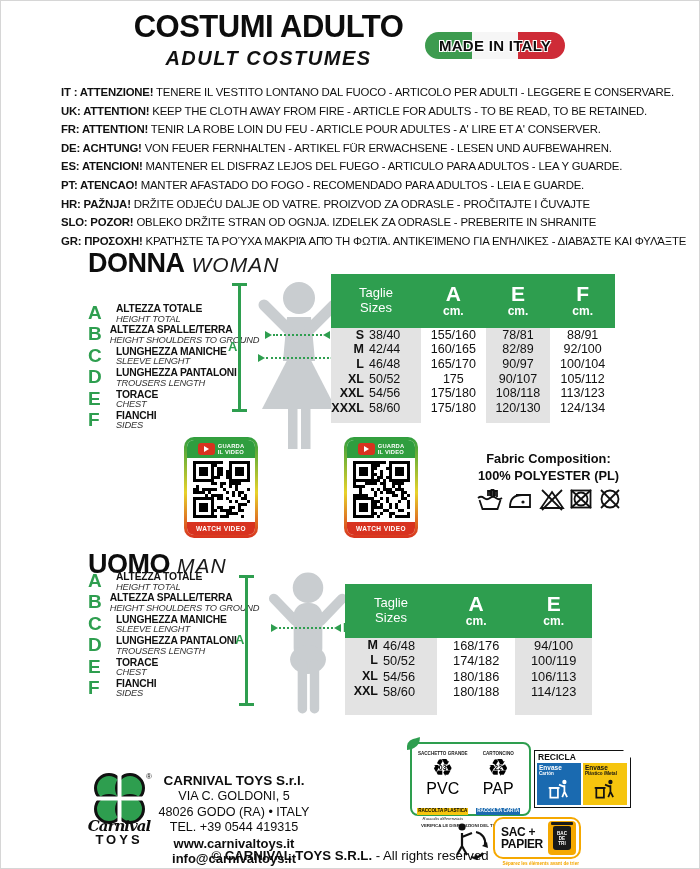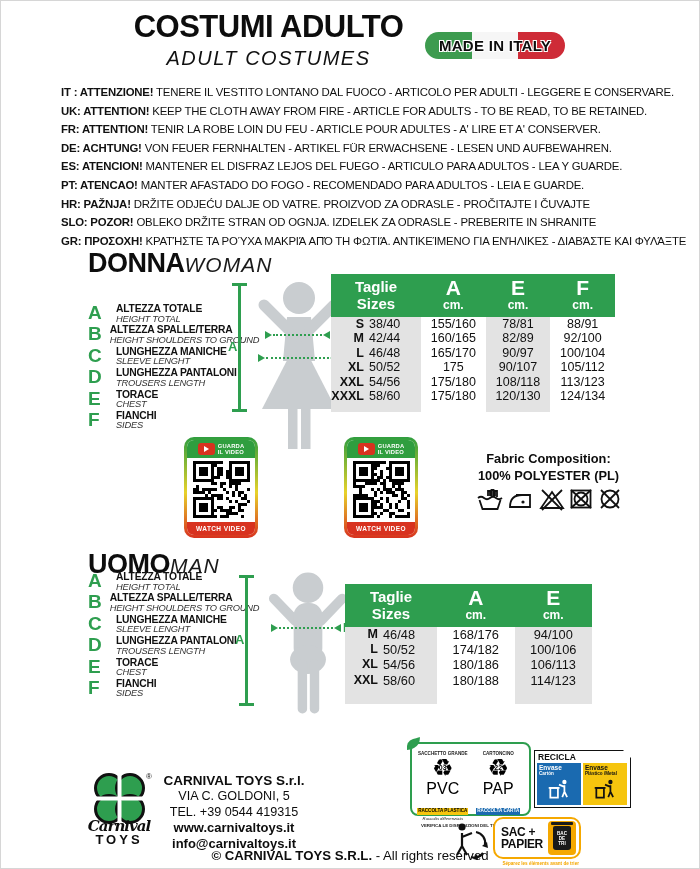--- a/index.html
+++ b/index.html
@@ -6,37 +6,37 @@
     --green:#2E9E4F; --red:#D8321F; --flag-green:#3D9B4F; --flag-red:#CE2B37;
     --grey-fill:#C9CDD0; --stripe:#E3E3E3; --blue:#1A6AB0; --yellow:#F6C50E; --orange:#F5A800;
   }
   *{box-sizing:border-box;margin:0;padding:0}
   body{font-family:"Liberation Sans",sans-serif;background:#fff}
   #page{position:relative;width:700px;height:869px;background:#fff;border:1px solid #d6d6d6;overflow:hidden}
 
   
   .title-block{position:absolute;left:110px;top:10px;width:315px;text-align:center}
   .title-block h1{font-size:31px;font-weight:800;letter-spacing:-.5px;color:#0d0d0d;line-height:1.05}
-  .title-block h2{font-size:20px;font-style:italic;font-weight:400;letter-spacing:1.5px;color:#111;margin-top:3px}
+  .title-block h2{font-size:20px;font-style:italic;font-weight:700;letter-spacing:1.5px;color:#111;margin-top:3px}
   .miti{position:absolute;left:424px;top:31px;width:140px;height:27px;border-radius:14px;overflow:hidden;display:flex}
   .miti i{flex:1}
   .miti i:nth-child(1){background:var(--flag-green)}
   .miti i:nth-child(2){background:#f6f6f6}
   .miti i:nth-child(3){background:var(--flag-red)}
   .miti b{position:absolute;inset:0;display:flex;align-items:center;justify-content:center;
     font-size:15px;font-weight:800;color:#0d0d0d;letter-spacing:.3px;
     text-shadow:-1px -1px 0 #fff,1px -1px 0 #fff,-1px 1px 0 #fff,1px 1px 0 #fff}
 
   
   .warnings{position:absolute;left:60px;top:82px;width:620px}
   .warn-line{font-size:11.4px;letter-spacing:-.2px;line-height:18.6px;color:#111;white-space:nowrap}
   .warn-line b{font-weight:700}
 
   
-  .sec-h{position:absolute;display:flex;align-items:baseline;}
+  .sec-h{position:absolute;display:flex;align-items:baseline;gap:7px}
   .sec-h .big{font-size:27px;font-weight:800;letter-spacing:-.5px;color:#0d0d0d}
   .sec-h .sub{font-size:21px;font-style:italic;font-weight:400;letter-spacing:1px;color:#1a1a1a}
 
   
   .meas-list{position:absolute;width:160px}
   .meas-item{display:flex;gap:8px;height:21.4px;align-items:flex-start}
   .meas-item .ltr{color:var(--green);font-size:19px;font-weight:800;line-height:17px;width:20px}
   .meas-item .it{font-size:10.3px;font-weight:700;line-height:10.5px;color:#111;letter-spacing:-.2px;white-space:nowrap}
   .meas-item .en{font-size:9.3px;font-style:italic;line-height:9.8px;color:#333;letter-spacing:-.2px;white-space:nowrap}
 
@@ -51,21 +51,21 @@
   .harrow{position:absolute;display:flex;align-items:center}
   .harrow .t{width:0;height:0;border-top:4px solid transparent;border-bottom:4px solid transparent}
   .harrow .tl{border-left:7px solid var(--green)}
   .harrow .tr{border-right:7px solid var(--green)}
   .harrow .dots{flex:1;border-top:2.5px dotted var(--green);margin:0 1px}
   .harrow .lbl{color:var(--green);font-weight:800;font-size:12px;margin-left:2px}
 
   
   table.size-table{position:absolute;border-collapse:collapse;text-align:center}
   .size-table thead th{background:var(--green);color:#fff;vertical-align:middle}
-  .size-table th.hsize{font-size:15px;font-weight:700;line-height:1.15;padding:4px 0}
+  .size-table th.hsize{font-size:13px;font-weight:400;line-height:1.15;padding:12px 0}
   .size-table th.hletter .big{display:block;font-size:21px;font-weight:700;line-height:1.05}
   .size-table th.hletter .unit{display:block;font-size:12px;font-weight:700;line-height:1.05;padding-bottom:2px}
   .size-table tbody td{font-size:12.5px;color:#111;height:14.6px;line-height:14.6px;padding:0}
   .size-table tbody tr.spacer td{height:8px}
   .size-table td.shade{background:var(--stripe)}
   .size-cell{display:flex;align-items:center;justify-content:flex-start}
   .size-cell .nm{font-weight:700;width:38px;text-align:right;padding-right:5px;font-size:12.5px}
   .size-cell .rg{text-align:left}
   #uomo-table tbody td{height:15.4px;line-height:15.4px;font-size:12.8px}
 
@@ -1215,21 +1215,21 @@
           <td class="shade">94/100</td>
         </tr>
         <tr>
           <td class="shade">
             <div class="size-cell">
               <span class="nm">L</span>
               <span class="rg">50/52</span>
             </div>
           </td>
           <td>174/182</td>
-          <td class="shade">100/106</td>
+          <td class="shade">100/119</td>
         </tr>
         <tr>
           <td class="shade">
             <div class="size-cell">
               <span class="nm">XL</span>
               <span class="rg">54/56</span>
             </div>
           </td>
           <td>180/186</td>
           <td class="shade">106/113</td>
@@ -1268,20 +1268,21 @@
     </svg>
     <div class="words">
       <span class="w1">Carnival</span>
       <span class="w2">TOYS</span>
     </div>
   </div>
 
   <div class="addr">
     <div class="co">CARNIVAL TOYS S.r.l.</div>
     <div class="ln">VIA C. GOLDONI, 5</div>
+    <div class="ln">48026 GODO (RA) • ITALY</div>
     <div class="ln">TEL. +39 0544 419315</div>
     <div class="bd">www.carnivaltoys.it</div>
     <div class="bd">info@carnivaltoys.it</div>
   </div>
 
   <div class="recy">
     <svg class="leaf" width="18" height="18" viewBox="0 0 18 18">
       <path d="M3 15 Q2 6 9 4 Q16 2 16 2 Q16 10 10 13 Q6 15 3 15 Z" fill="#2E9E4F"></path>
     </svg>
     <div class="cols">

